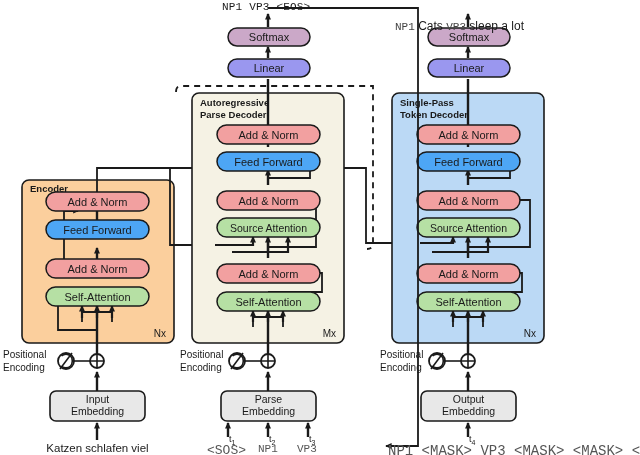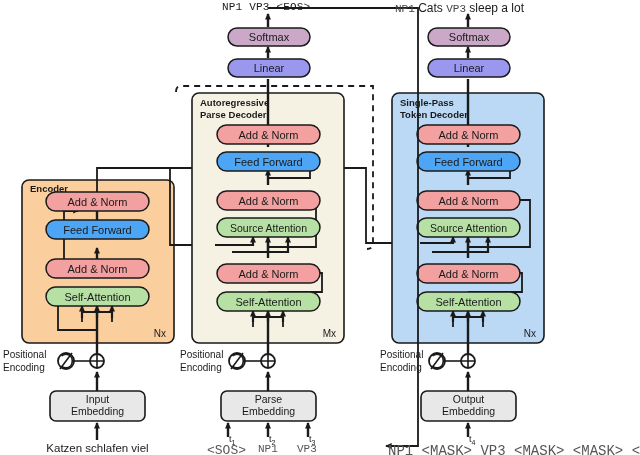--- a/index.html
+++ b/index.html
@@ -238,21 +238,21 @@
     <path d="M468,437 L468,423" stroke="#1a1a1a" stroke-width="2.4" fill="none" marker-end="url(#ah)"></path>
   </g>
 
   <g>
     <path d="M268,8 L418,8 L418,446 L386,446" stroke="#1a1a1a" stroke-width="1.8" fill="none" marker-end="url(#ah)"></path>
   </g>
 </svg>
 
 <div style="position:absolute;left:222px;top:1px;font-size:11px;letter-spacing:0.2px;color:#1a1a1a;font-family:'Liberation Mono',monospace;">NP1 VP3 &lt;EOS&gt;</div>
 
-<div style="position:absolute;left:395px;top:1px;font-size:12px;color:#1a1a1a;white-space:nowrap;">
+<div style="position:absolute;left:395px;top:19px;font-size:12px;color:#1a1a1a;white-space:nowrap;">
   <span class="mono" style="font-size:11px;color:#444;">NP1</span><span> </span><span>Cats</span><span> </span><span class="mono" style="font-size:11px;color:#444;">VP3</span><span> </span><span>sleep a lot</span>
 </div>
 
 <div style="position:absolute;left:229px;top:434px;font-size:9px;color:#1a1a1a;">
   <span>t</span><sub style="font-size:7px;">1</sub>
 </div>
 <div style="position:absolute;left:269px;top:434px;font-size:9px;color:#1a1a1a;">
   <span>t</span><sub style="font-size:7px;">2</sub>
 </div>
 <div style="position:absolute;left:309px;top:434px;font-size:9px;color:#1a1a1a;">

